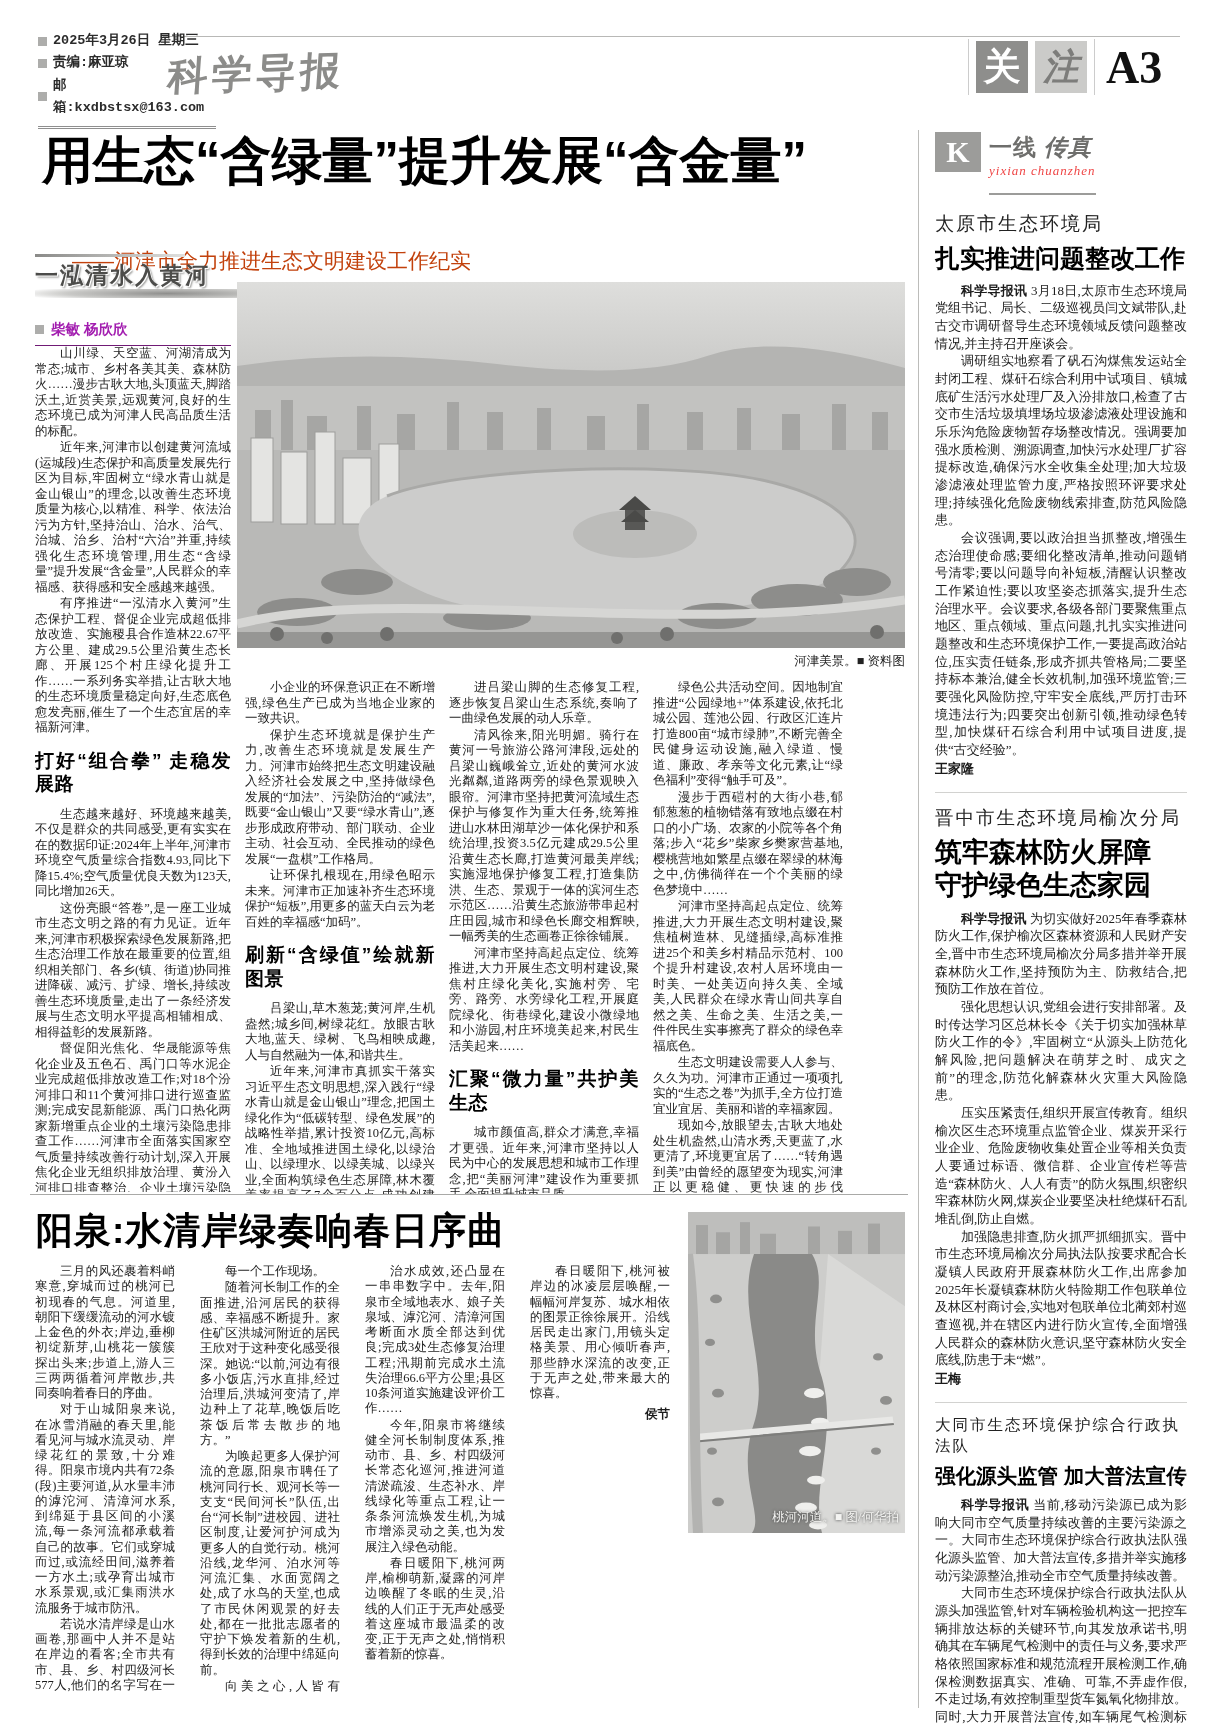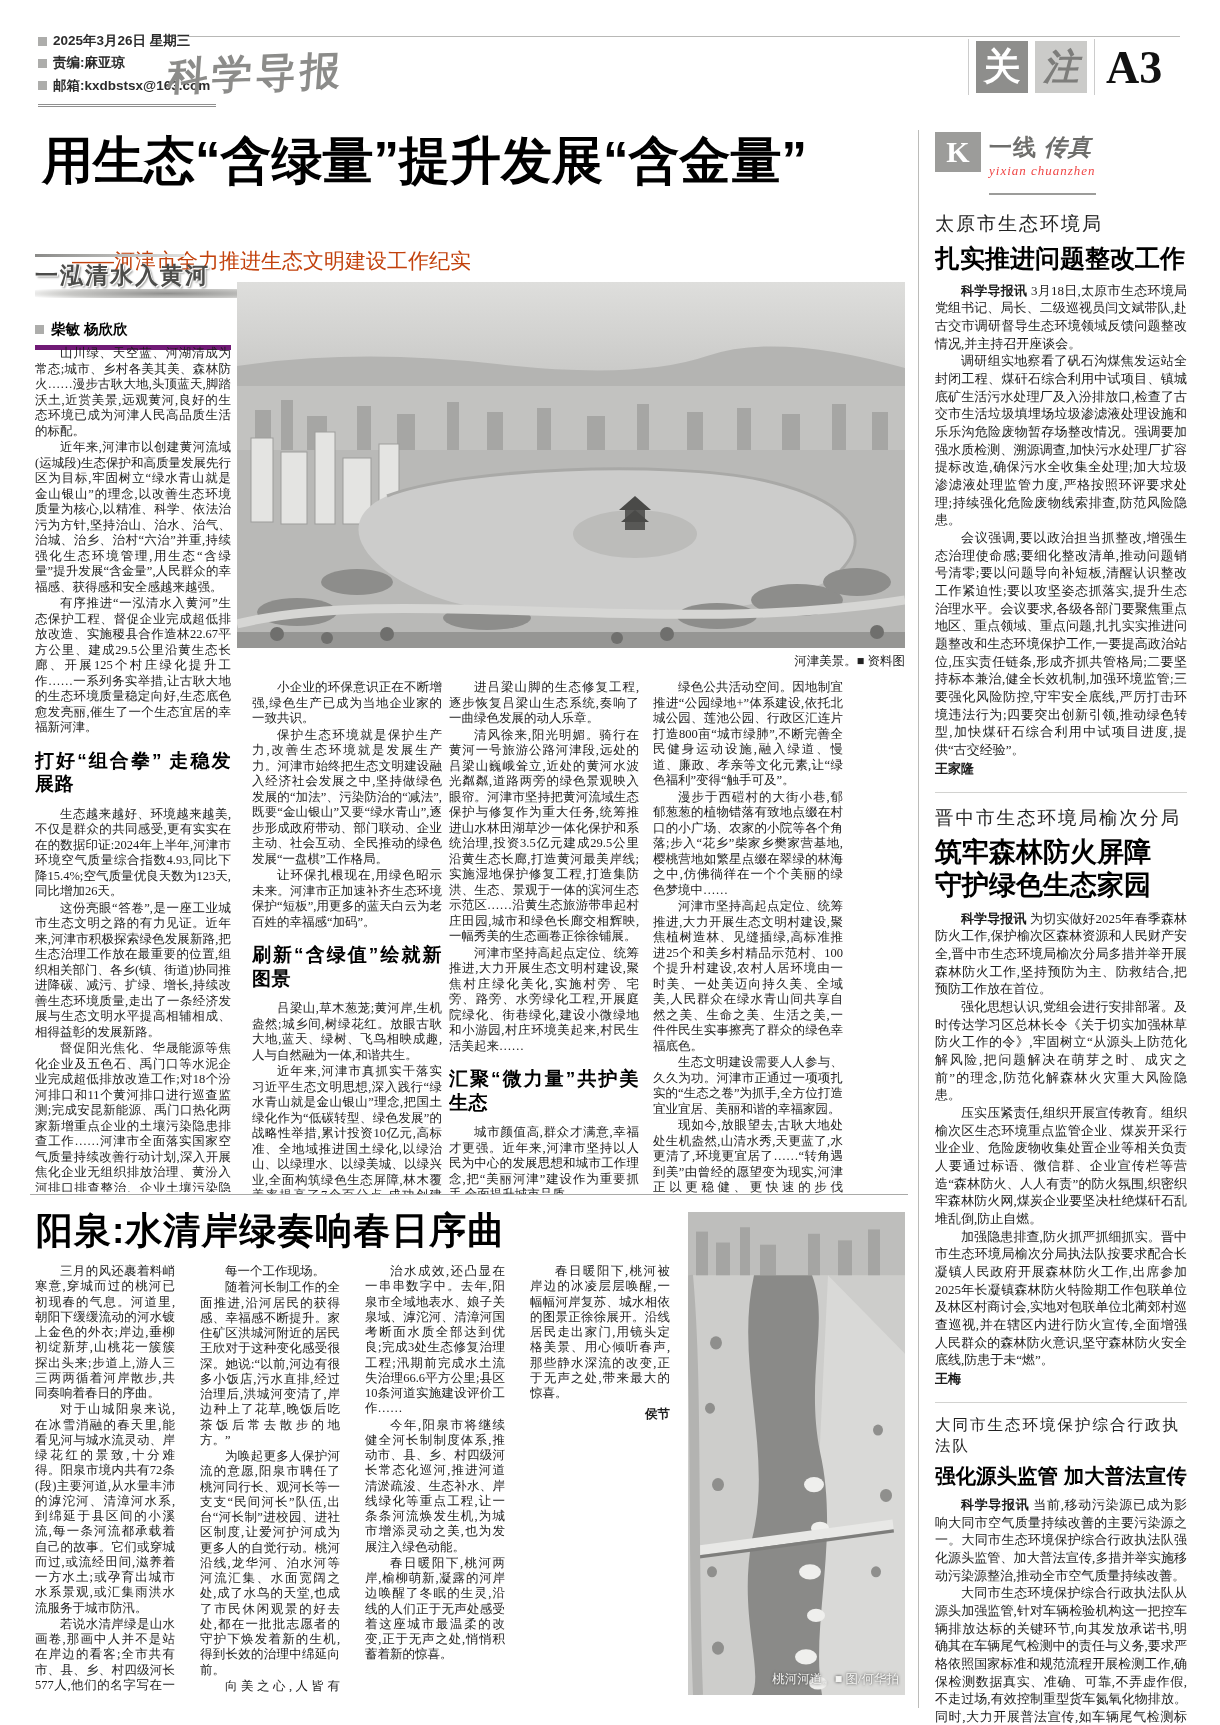--- a/index.html
+++ b/index.html
@@ -2,21 +2,21 @@
 <html><head>
 <meta charset="utf-8">
 <style>
   html,body{margin:0;padding:0;background:#e9e9e7;}
   .sheet{position:relative;width:1220px;height:1725px;margin:0 auto;background:#ffffff;
          font-family:"Liberation Serif","DejaVu Serif",serif;color:#1a1a1a;overflow:hidden;}
   .abs{position:absolute;}
   
   .mast-info{left:38px;top:30px;width:178px;padding-bottom:7px;border-bottom:3px double #8f8f8f;}
   .mast-row{display:flex;align-items:center;gap:6px;font-size:13.5px;font-weight:bold;color:#2b2b2b;
-            font-family:Liberation Sans, sans-serif;line-height:1.65;}
+            font-family:Liberation Mono, monospace;line-height:1.65;}
   .sq{display:inline-block;width:9px;height:9px;background:#adadab;flex:0 0 auto;}
   .top-rule{left:163px;top:36px;width:1017px;height:1px;background:#b8b8b6;}
   .paper-name{left:168px;top:46px;font-size:40px;font-weight:bold;color:#8c8c8a;letter-spacing:4px;
               transform:skewX(-6deg) rotate(-2deg);font-family:"Liberation Serif",serif;}
   .focus-wrap{left:968px;top:38px;height:58px;display:flex;align-items:center;gap:7px;}
   .vhair{width:1px;height:56px;background:#cccccc;}
   .fblock{width:52px;height:52px;display:flex;align-items:center;justify-content:center;
           font-family:"Liberation Sans","DejaVu Sans",sans-serif;}
   .fb1{background:#8e8e8c;color:#ffffff;font-size:37px;font-weight:900;}
   .fb2{background:#cbcbc9;color:#7d7d7b;font-size:36px;font-weight:bold;font-style:italic;
@@ -28,36 +28,36 @@
   .deck{left:72px;top:247px;font-size:21px;color:#c2410c;font-family:"Liberation Sans","DejaVu Sans",sans-serif;}
   
   .badge{left:35px;top:254px;width:335px;height:64px;}
   .badge-bar{width:150px;height:3px;background:linear-gradient(to right,#8a8a88,#e0e0de);margin-bottom:3px;}
   .badge-text{font-size:23px;font-weight:900;color:#4c4c4a;letter-spacing:2px;
               font-family:"Liberation Sans","DejaVu Sans",sans-serif;
               text-shadow:1px 1px 0 #fff,2px 2px 2px #9a9a98;}
   .badge-swoosh{width:330px;height:9px;margin-top:-2px;
         background:radial-gradient(ellipse 55% 100% at 40% 50%,#8f8f8d 0%,#c9c9c7 55%,rgba(255,255,255,0) 85%);}
   .byline{left:35px;top:320px;width:196px;display:flex;align-items:center;gap:7px;padding-bottom:6px;
-          border-bottom:5px solid #701a75;font-size:14.5px;font-weight:bold;color:#000000;
+          border-bottom:1px solid #701a75;font-size:14.5px;font-weight:bold;color:#a21caf;
           font-family:"Liberation Sans","DejaVu Sans",sans-serif;}
   
   .photo-main{left:237px;top:282px;width:668px;height:366px;background:#cfcfcd;}
   .photo-main svg,.photo-river svg{display:block;width:100%;height:100%;}
   .cap-main{left:237px;top:653px;width:668px;text-align:right;font-size:12.5px;color:#222;}
-  .photo-river{left:688px;top:1212px;width:217px;height:483px;background:#cfcfcd;}
+  .photo-river{left:688px;top:1212px;width:217px;height:321px;background:#cfcfcd;}
   .cap-river{position:absolute;right:6px;bottom:7px;color:#f4f4f2;font-size:12.5px;
              text-shadow:0 0 3px #333;}
   
   .col{overflow:hidden;font-size:12.5px;line-height:1.24;text-align:justify;color:#1c1c1c;}
   .col .para{margin:0 0 1px;text-indent:2em;}
   .colhead{font-family:"Liberation Sans","DejaVu Sans",sans-serif;font-size:19px;font-weight:900;
            color:#000;margin:13px 0 11px;text-indent:0;letter-spacing:0.5px;}
   .c1{left:35px;top:346px;width:196px;height:846px;}
-  .c2{left:252px;top:680px;width:190px;height:514px;}
+  .c2{left:245px;top:680px;width:190px;height:514px;}
   .c3{left:449px;top:680px;width:190px;height:514px;}
   .c4{left:653px;top:680px;width:190px;height:514px;}
   
   .vdiv{left:918px;top:130px;width:1px;height:1578px;background:#bcbcba;}
   .sidebar{left:935px;top:132px;width:252px;}
   .sb-logo{display:flex;align-items:flex-start;gap:8px;margin-bottom:16px;}
   .kbox{width:46px;height:40px;background:#9c9c9a;color:#fff;display:flex;align-items:center;
         justify-content:center;font-size:30px;font-weight:900;font-family:"Liberation Serif",serif;}
   .sb-logo-txt{border-bottom:2px solid #9c9c9a;padding-bottom:14px;}
   .sb-logo-main{font-size:23px;color:#6e6e6c;letter-spacing:1px;}

